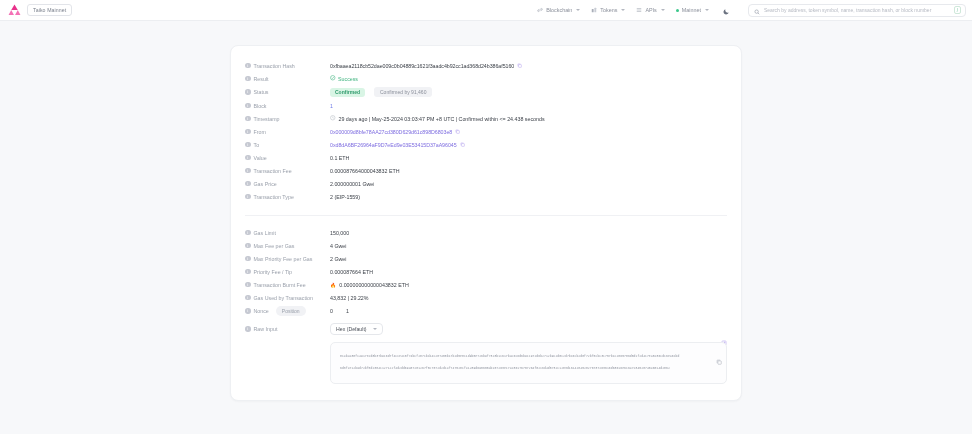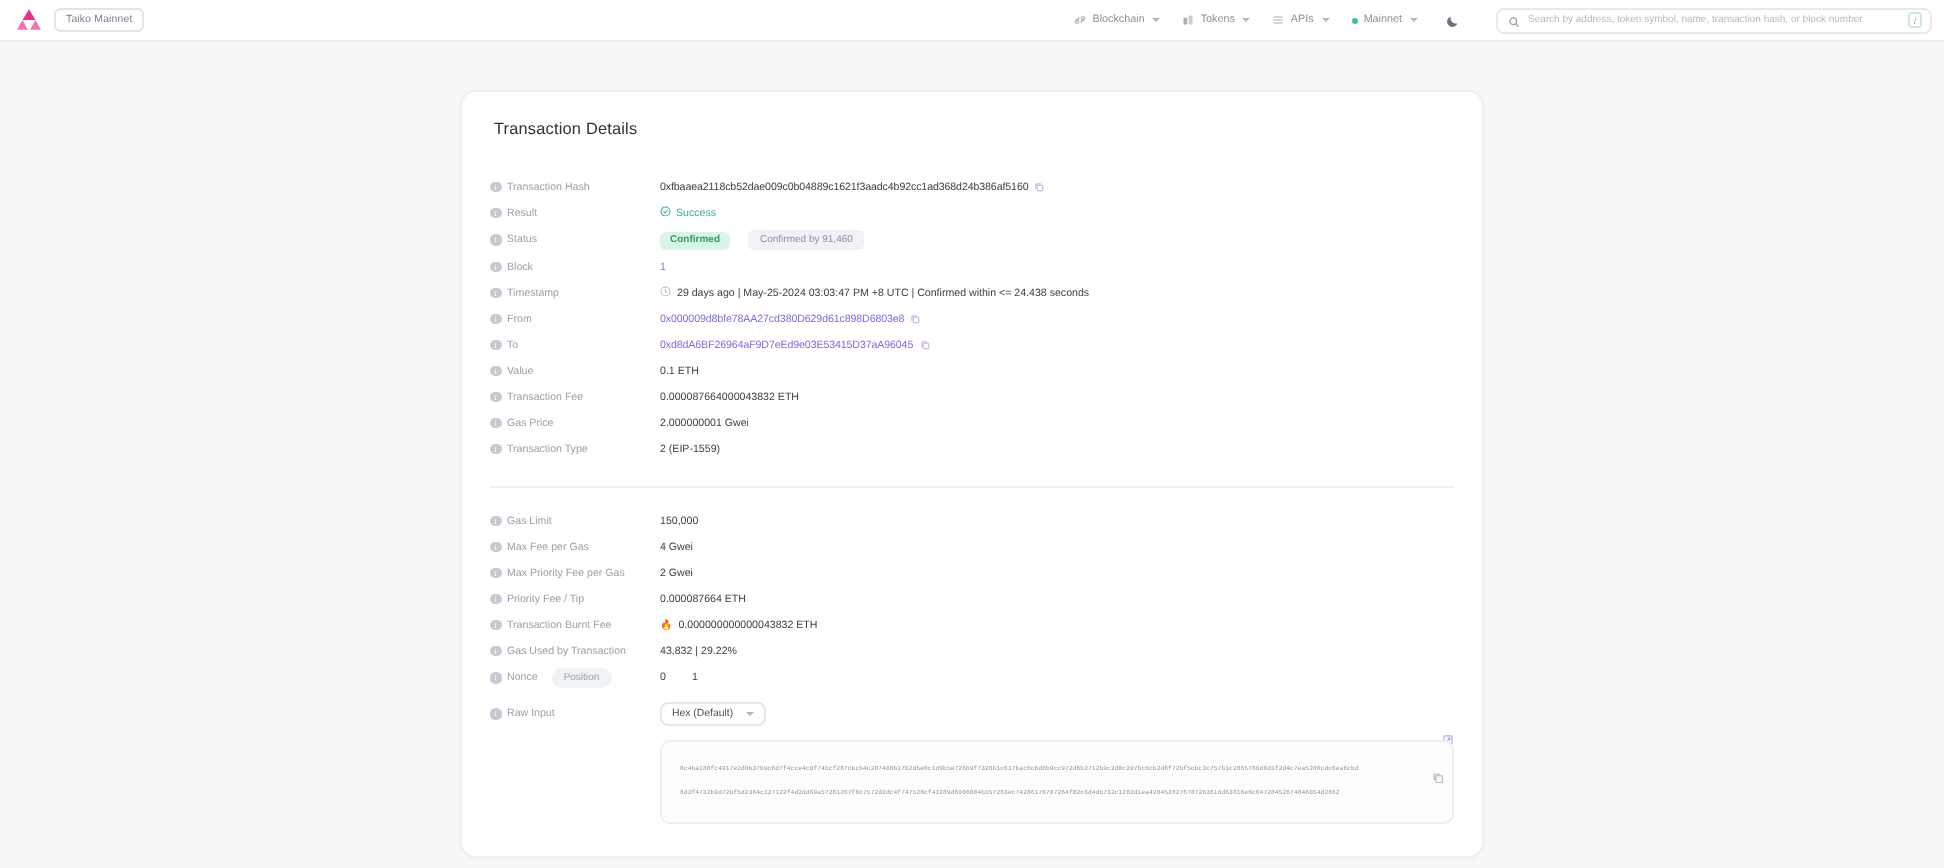--- a/index.html
+++ b/index.html
@@ -305,21 +305,20 @@
           </svg>
       </span>
       <span class="ph">Search by address, token symbol, name, transaction hash, or block number</span>
       <span class="slash-key">/</span>
     </div>
   </div>
 </div>
 
 <div class="page">
   <div class="card">
-    <div class="card-title">Transaction Details</div>
 
     <div class="row">
       <div class="label">
         <span class="info-i">i</span>
         <span>Transaction Hash</span>
       </div>
       <div class="val mono">
         <span>0xfbaaea2118cb52dae009c0b04889c1621f3aadc4b92cc1ad368d24b386af5160</span>
         <span class="copy-ic">
           <svg width="5" height="5" viewBox="0 0 16 16" fill="none" stroke="#b9a7ee" stroke-width="1.6">

